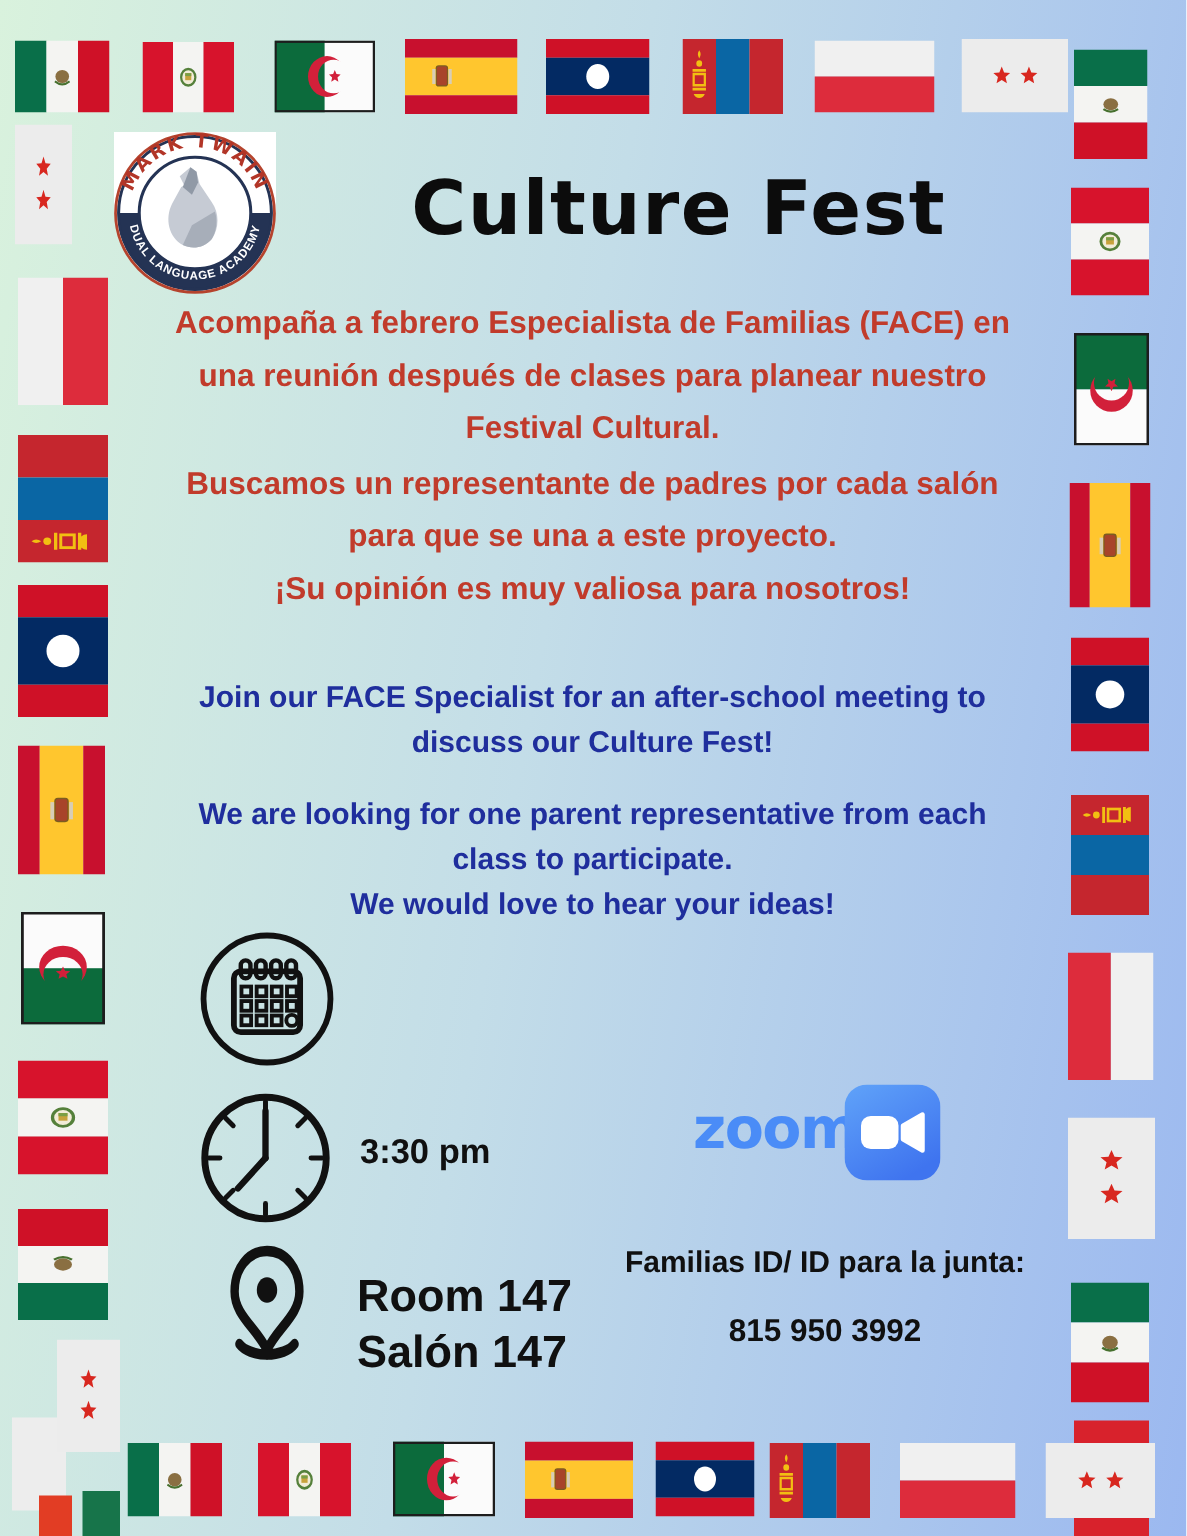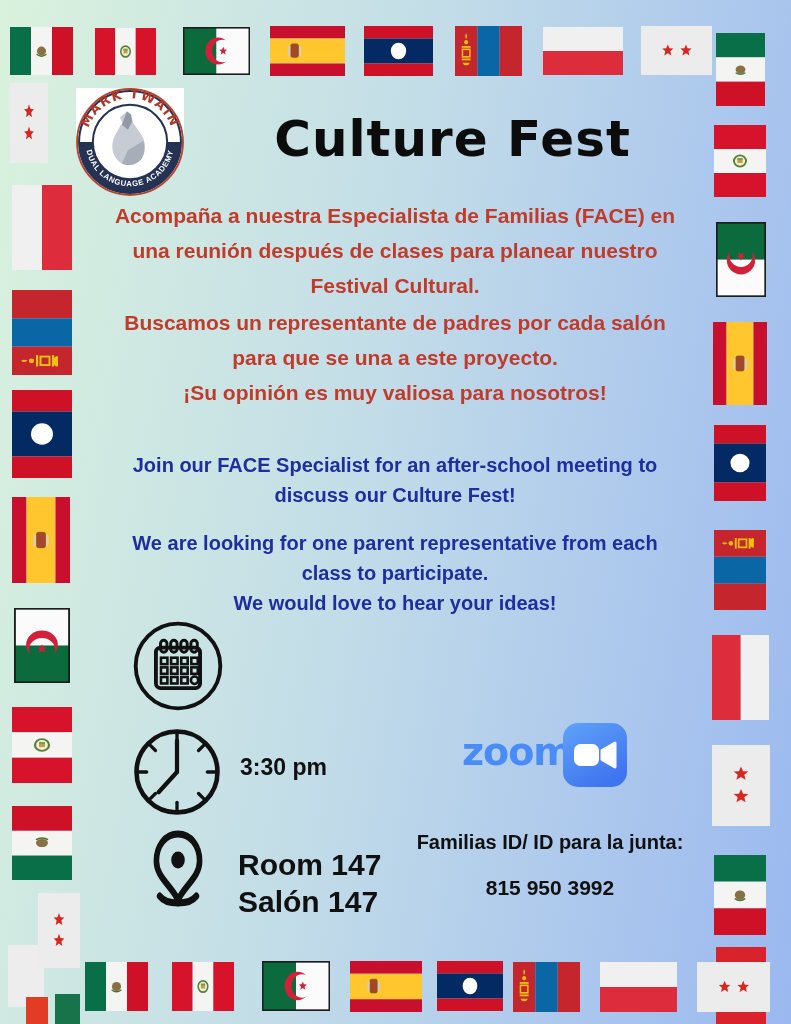--- a/index.html
+++ b/index.html
@@ -387,21 +387,21 @@
       <g>
         <path d="M-3,-30 L-10,-24 L-7,-18 L-9,-17 L-15,-6 C-20,4 -17,16 -8,21 C-2,24 6,23 11,17 C16,10 16,0 11,-7 L3,-19 L1,-27 Z" fill="#c6cbd4"></path>
         <path d="M-3,-30 L-8,-17 L-2,-12 L2,-20 L1,-27 Z" fill="#9099a6"></path>
         <path d="M-8,21 C-2,24 6,23 11,17 C14,12 15,5 13,-1 L-2,8 Z" fill="#a7aeb9"></path>
       </g>
     </svg>
   </div>
 
   <div id="title" class="txt">Culture Fest</div>
 
-  <div id="sp1" class="txt spanish center" style="color:#c13b2b;">Acompaña a nuestra Especialista de Familias (FACE) en
+  <div id="sp1" class="txt spanish center" style="color:#c13b2b;">Acompaña a febrero Especialista de Familias (FACE) en
 una reunión después de clases para planear nuestro
 Festival Cultural.</div>
   <div id="sp2" class="txt spanish center" style="color:#c13b2b;">Buscamos un representante de padres por cada salón
 para que se una a este proyecto.
 ¡Su opinión es muy valiosa para nosotros!</div>
 
   <div id="en2" class="txt english center" style="color:#1f2e9d;">We are looking for one parent representative from each
 class to participate.
 We would love to hear your ideas!</div>
   <div id="en1" class="txt english center" style="color:#1f2e9d;">Join our FACE Specialist for an after-school meeting to

